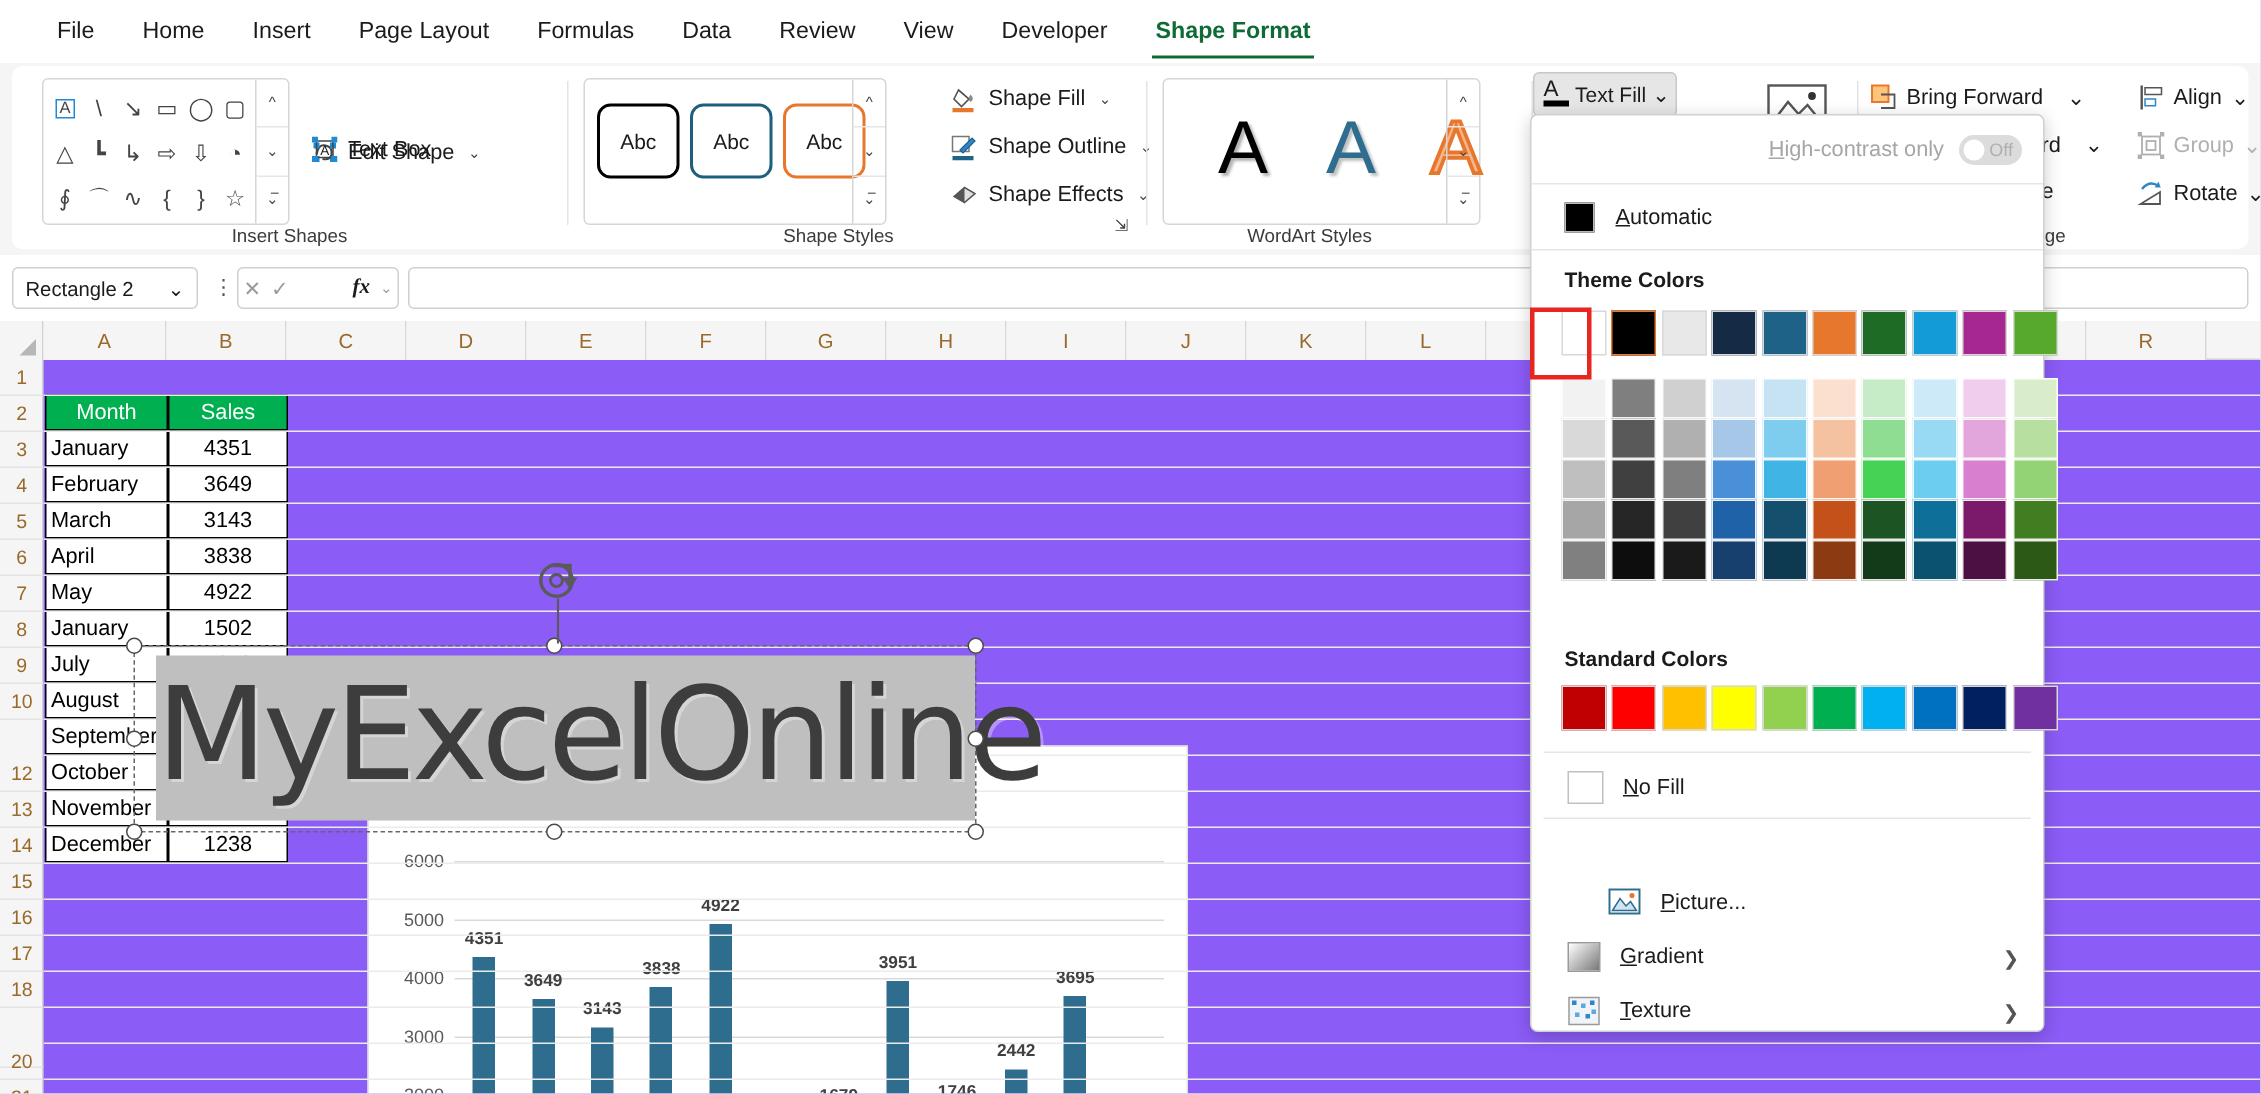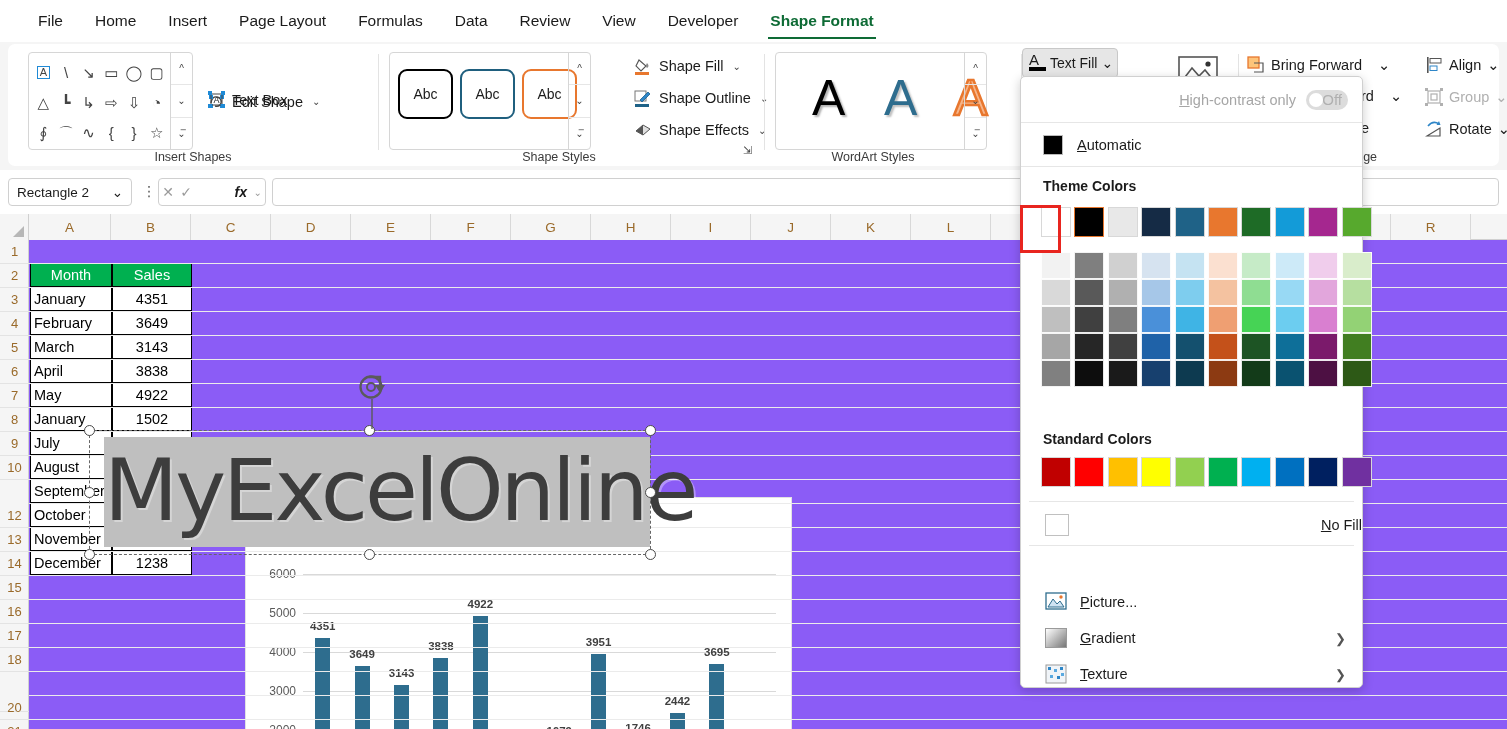--- a/index.html
+++ b/index.html
@@ -253,21 +253,21 @@
   }
   .toggle {
     width: 42px; height: 20px; border-radius: 10px; background: #dcdcdc;
     position: relative; display: flex; align-items: center;
   }
   .toggle .knob {
     position: absolute; left: 3px; width: 14px; height: 14px;
     border-radius: 50%; background: #fff;
   }
   .toggle .lbl {
-    position: absolute; right: 6px; font-size: 15px; color: #b0b0b0;
+    position: absolute; right: 6px; font-size: 12px; color: #b0b0b0;
   }
   .panel-auto {
     position: absolute; left: 0; top: 46px; width: 100%; height: 44px;
     border-bottom: 1px solid #e6e6e6;
     display: flex; align-items: center; padding-left: 22px; gap: 14px;
     font-size: 14.5px; color: #1b1b1b;
   }
   .swatch-auto { width: 20px; height: 20px; background: #000; border: 1px solid #bbb; }
   .panel-sec {
     position: absolute; left: 22px; font-size: 14px; font-weight: bold; color: #1b1b1b;
@@ -518,21 +518,21 @@
 
   <div class="fbar">
     <div class="namebox">
       <span>Rectangle 2</span>
       <span class="cv">⌄</span>
     </div>
     <div class="kebab">⋮</div>
     <div class="fxgroup">
       <span>✕</span>
       <span>✓</span>
-      <span style="color:#1b1b1b;font-style:italic;font-weight:bold;font-family:Liberation Sans, sans-serif;padding-left:36px;">fx</span>
+      <span style="color:#1b1b1b;font-style:italic;font-weight:bold;font-family:Liberation Serif, serif;padding-left:36px;">fx</span>
       <span style="font-size:10px;">⌄</span>
     </div>
     <div class="fbar-input"></div>
   </div>
 
   <div class="gridwrap">
     <div class="colhead" id="colhead">
       <div class="corner"></div>
     <div class="cell" style="left: 29px; width: 82px;">A</div>
         <div class="cell" style="left: 111px; width: 80px;">B</div>
@@ -755,28 +755,28 @@
     </div>
 
     <div class="panel-sec" style="top:101px;">Theme Colors</div>
     <div id="theme-grid"></div>
 
     <div class="panel-sec" style="top:354px;">Standard Colors</div>
     <div id="standard-grid"></div>
 
     <div class="panel-rule" style="top:424px;"></div>
 
-    <div class="panel-item" style="top:430px;justify-content:space-between;">
+    <div class="panel-item" style="top:430px;">
       <span style="width:24px;height:22px;background:#fff;border:1px solid #c0c0c0;"></span>
       <span><span class="u">N</span><span id="nofill-rest">o Fill</span></span>
     </div>
     <div class="panel-rule" style="top:468px;"></div>
 
 
-    <div class="panel-item" style="top:507px;">
+    <div class="panel-item" style="top:507px;margin-left:27px;">
       <svg width="22" height="20" viewBox="0 0 22 20">
         <rect x="1" y="1" width="20" height="16" fill="#fff" stroke="#2e6d8e" stroke-width="1.3"></rect>
         <path d="M3 15 L8 7 L12 12 L15 9 L19 15 Z" fill="#cfe3f2" stroke="#2e6d8e" stroke-width="1"></path>
         <circle cx="16" cy="5" r="1.7" fill="#e8772e"></circle>
       </svg>
       <span><span class="u">P</span><span id="pic-rest">icture...</span></span>
     </div>
 
     <div class="panel-item" style="top:543px;">
       <span style="width:22px;height:20px;background:linear-gradient(135deg,#ffffff,#777777);border:1px solid #9a9a9a;"></span>

